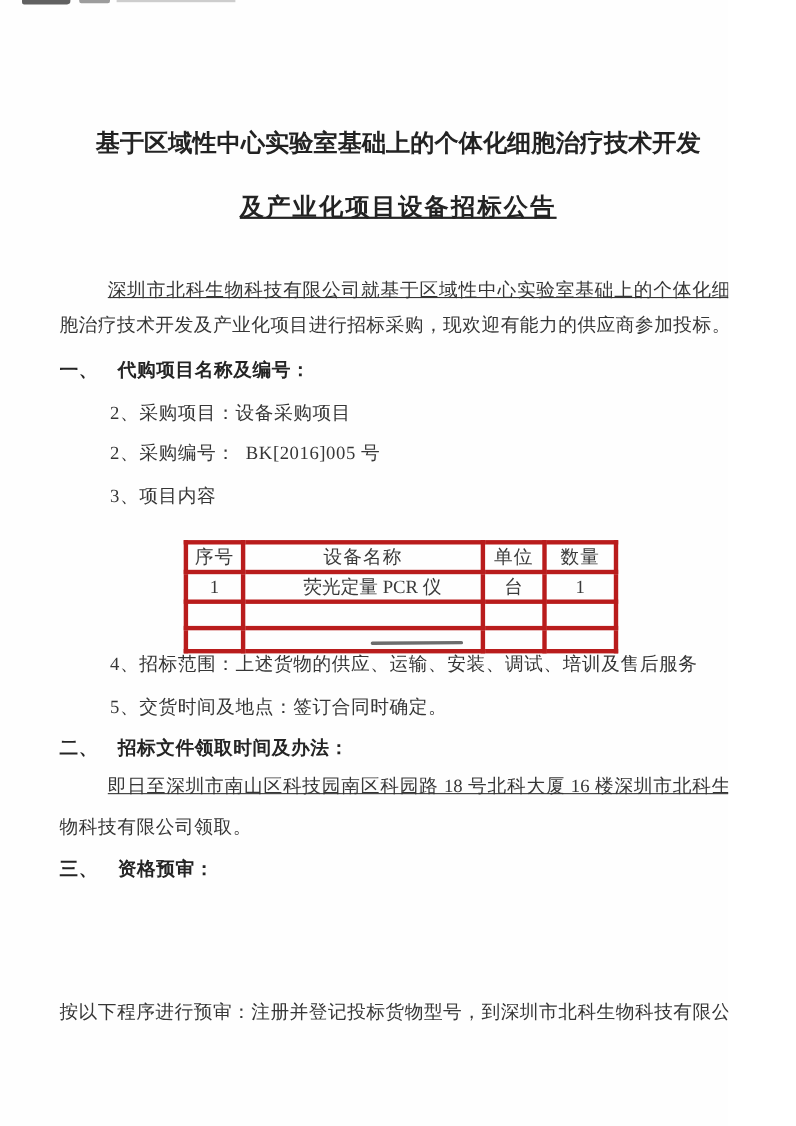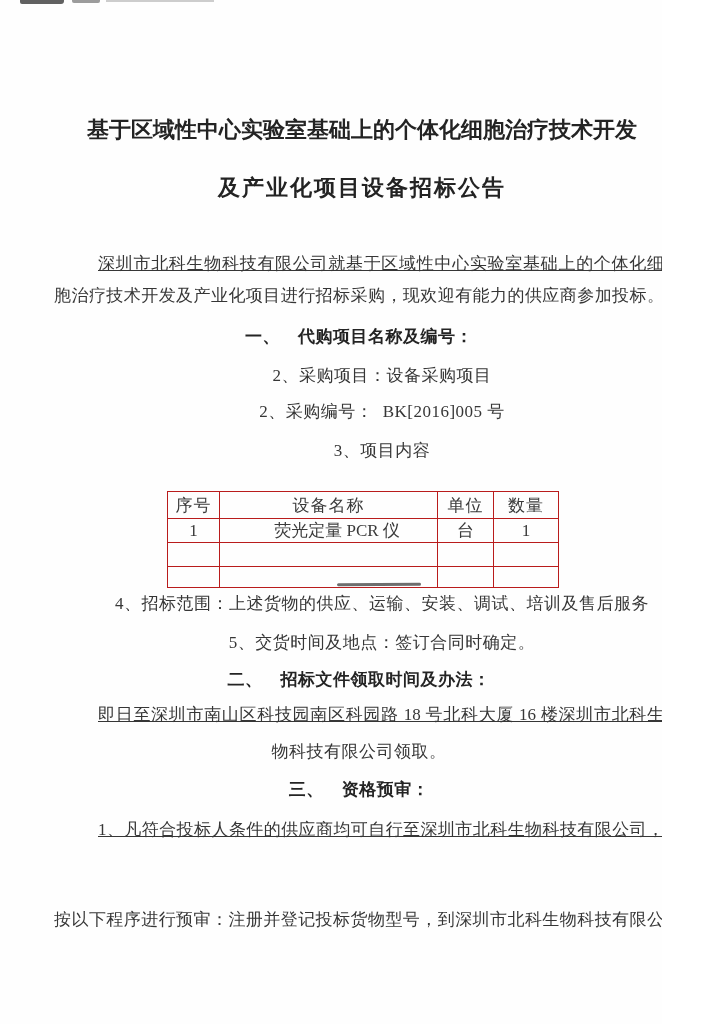--- a/index.html
+++ b/index.html
@@ -18,46 +18,45 @@
   .smudge-b { left:72px; top:0; width:28px; height:3px; opacity:.5; border-radius:0 0 2px 2px; }
   .smudge-c { left:106px; top:0; width:108px; height:2px; opacity:.25; }
 
   .title-line {
     position:absolute; left:0; width:724px;
     text-align:center;
     font-size:22px; line-height:30px;
     font-weight:bold; color:#232323;
   }
   .title-1 { top:115px; }
-  .title-2 { top:173px; letter-spacing:2px; }
+  .title-2 { top:173px; letter-spacing:2px;text-decoration:underline; }
 
   .line {
     position:absolute; left:54px; width:610px;
     font-size:17px; line-height:26px;
     white-space:pre-wrap;
     letter-spacing:.5px;
     color:#363636;
-    text-align:center;
   }
   .just { text-align:justify; text-align-last:justify; letter-spacing:0; }
   .ind  { padding-left:44px;text-decoration:underline; }
   .item { padding-left:46px; }
 
   .heading { font-weight:bold; color:#242424; letter-spacing:.5px; }
   .heading .num { display:inline-block; margin-right:18px; }
 
   
   .doc-table {
     position:absolute; left:167px; top:491px;
     width:391px;
     border-collapse:collapse; table-layout:fixed;
     font-size:17px; color:#3a3a3a;
   }
   .doc-table td {
-    border:1px solid #b91c1c;
+    border:4px solid #b91c1c;
     text-align:center; vertical-align:middle;
     overflow:hidden; white-space:pre;
     padding:0;
   }
   .doc-table tr:nth-child(1) td { height:27px; letter-spacing:1px; }
   .doc-table tr:nth-child(2) td { height:20px; }
   .doc-table tr:nth-child(3) td { height:24px; }
   .doc-table tr:nth-child(4) td { height:21px; }
   .doc-table td.cell-name { text-align:center; padding-left:17px; }
 
@@ -129,16 +128,15 @@
   <div class="line item" style="top:591px">4、招标范围：上述货物的供应、运输、安装、调试、培训及售后服务</div>
   <div class="line item" style="top:630px">5、交货时间及地点：签订合同时确定。</div>
 
   <div class="line heading" style="top:667px"><span class="num">二、</span><span>招标文件领取时间及办法：</span></div>
 
   <div class="line just ind" style="top:702px">即日至深圳市南山区科技园南区科园路 18 号北科大厦 16 楼深圳市北科生</div>
   <div class="line" style="top:739px">物科技有限公司领取。</div>
 
   <div class="line heading" style="top:777px"><span class="num">三、</span><span>资格预审：</span></div>
 
-  <div class="line just ind" style="top:817px">1、凡符合投标人条件的供应商均可自行至深圳市北科生物科技有限公司，</div>
   <div class="line just" style="top:907px">按以下程序进行预审：注册并登记投标货物型号，到深圳市北科生物科技有限公</div>
 
 </div>
 
 </body></html>

